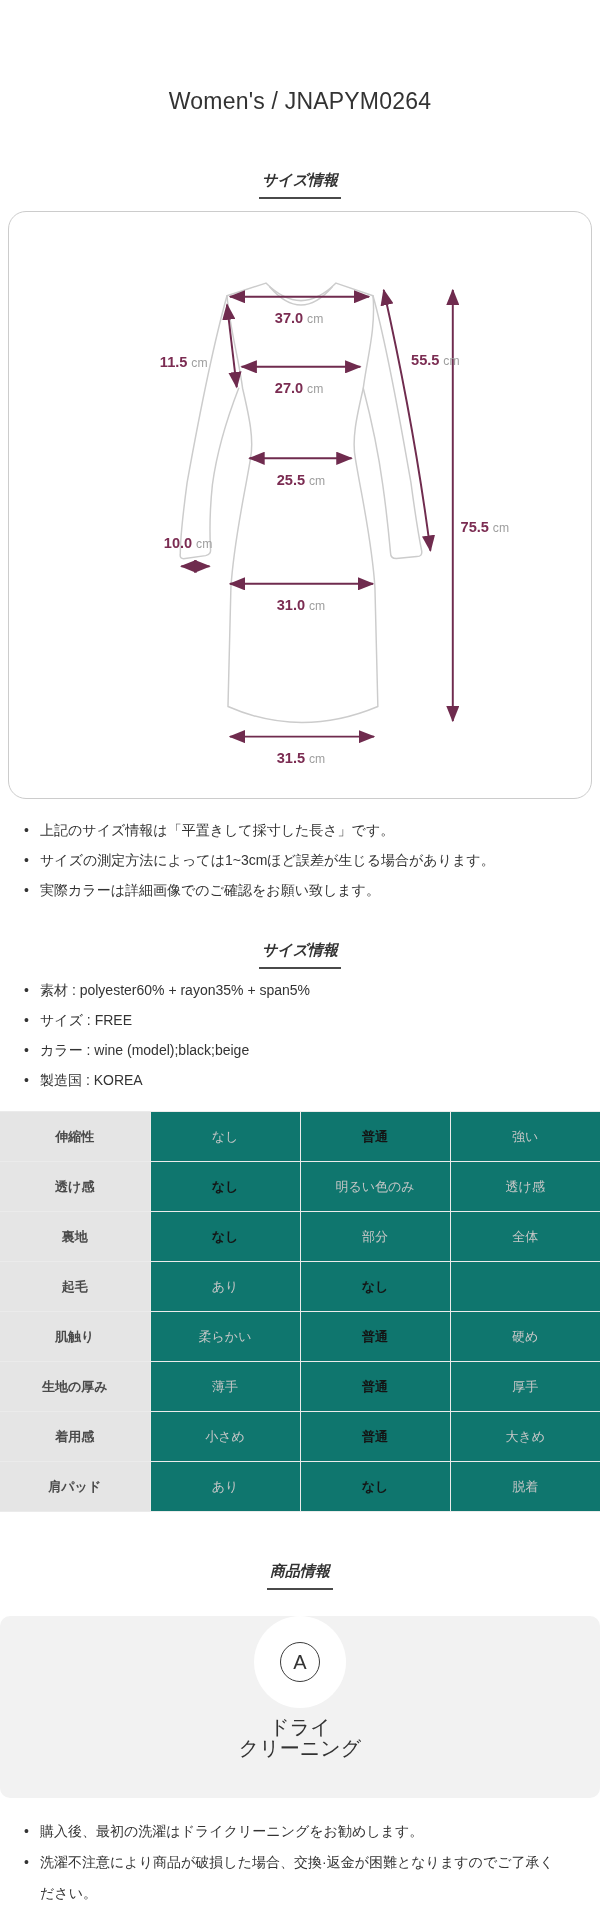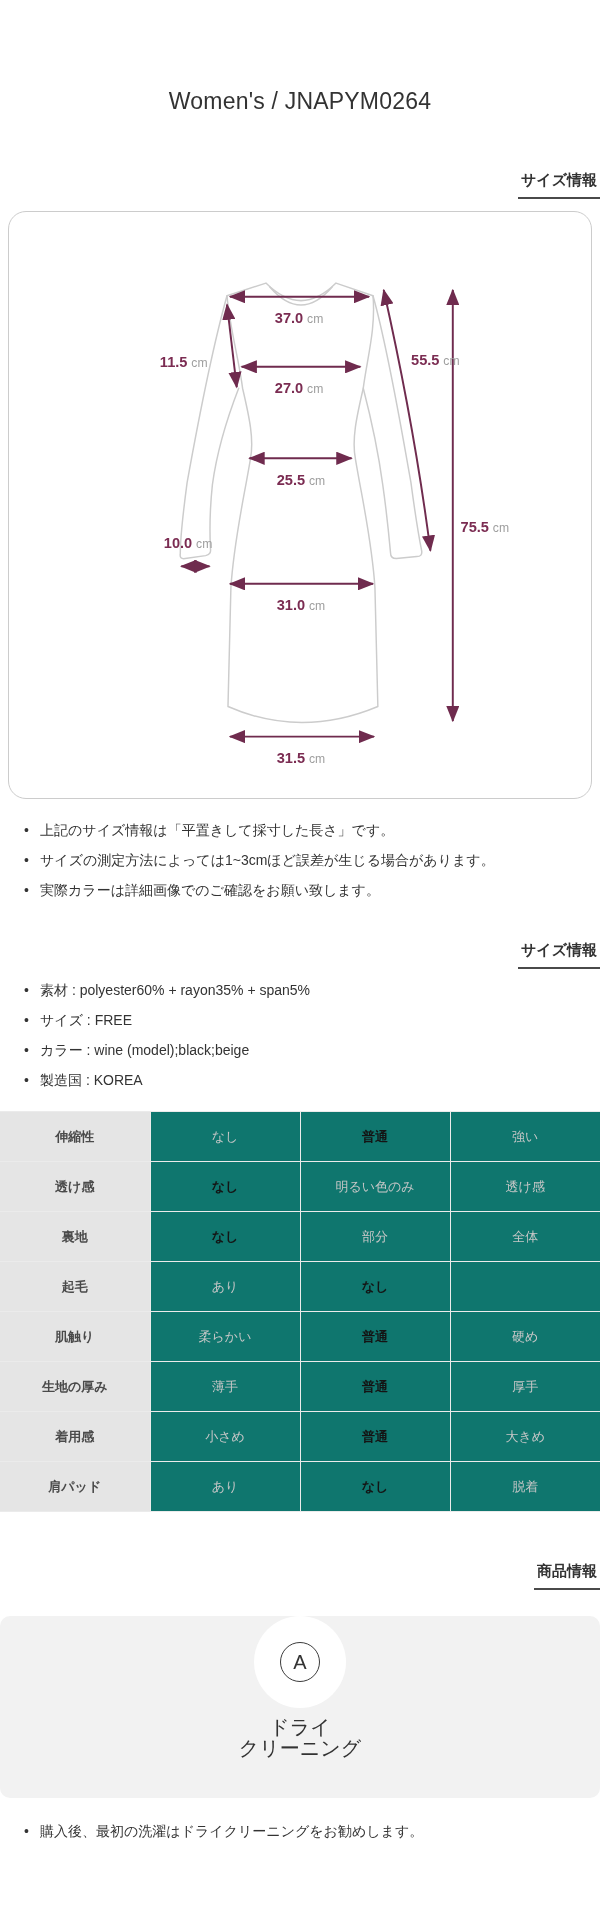--- a/index.html
+++ b/index.html
@@ -1,21 +1,21 @@
 <!DOCTYPE html>
 <html><head>
 <meta charset="utf-8">
 <style>
   html,body{margin:0;padding:0;background:#ffffff;}
   body{width:600px;font-family:"Liberation Sans","DejaVu Sans",sans-serif;color:#333;}
   .page{width:600px;min-height:1920px;overflow:hidden;}
 
   .title{margin:88px 0 0;text-align:center;font-size:23px;font-weight:400;color:#333;letter-spacing:.2px;}
 
-  .sec-header{text-align:right;}
+  .sec-header{text-align:center;font-style:italic;}
   .sec-header.h1{margin-top:56px;}
   .sec-header.h2{margin-top:36px;}
   .sec-header.h3{margin-top:50px;}
   .sec-title{display:inline-block;font-size:15px;font-weight:700;color:#333;border-bottom:2px solid #4a4a4a;padding:0 3px 7px;}
 
   .diagram-box{margin:12px 8px 15px;height:586px;border:1px solid #cccccc;border-radius:18px;position:relative;}
   .diagram-box svg{position:absolute;left:0;top:0;width:100%;height:100%;}
 
   svg text{font-family:"Liberation Sans","DejaVu Sans",sans-serif;font-size:15px;font-weight:700;fill:#7b2c52;}
   svg tspan.unit{font-size:12.5px;font-weight:400;fill:#9e9e9e;}
@@ -184,15 +184,16 @@
       </div>
     </div>
     <div class="care-label">
       <span>ドライ</span><br>
       <span>クリーニング</span>
     </div>
   </div>
 
   <ul class="notes n3">
       <li>購入後、最初の洗濯はドライクリーニングをお勧めします。</li>
+      <li>洗濯不注意により商品が破損した場合、交換·返金が困難となりますのでご了承ください。</li>
     </ul>
 
 </div>
 
 </body></html>

